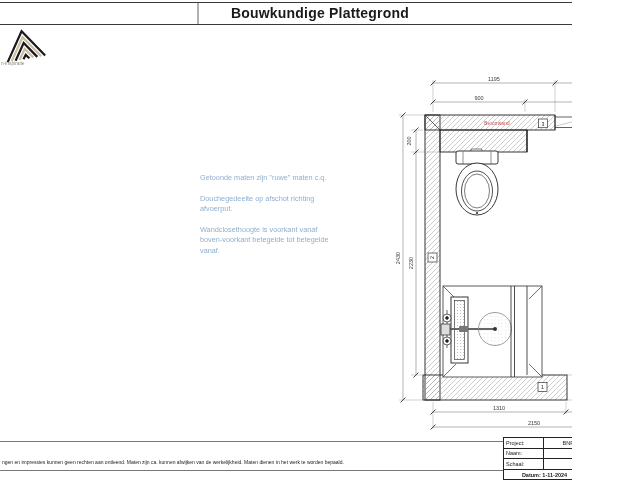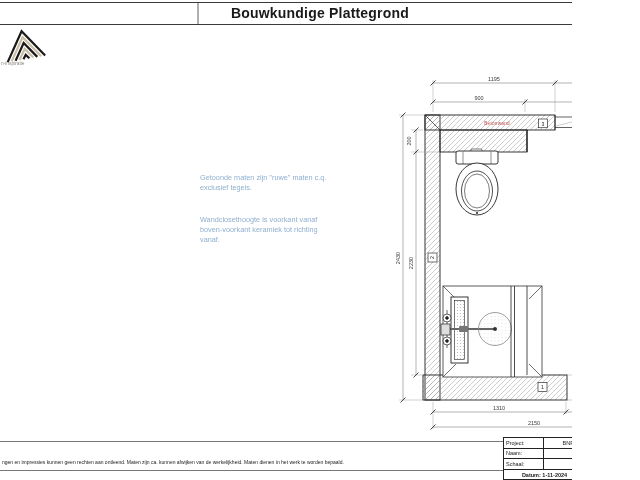--- a/index.html
+++ b/index.html
@@ -196,25 +196,26 @@
         <polyline points="10,32 21,16 32,32" stroke="#1a1a1a"></polyline>
         <polyline points="14,32 21,22 28,32" stroke="#c9bfa4"></polyline>
         <polyline points="18,32 21,28 24,32" stroke="#1a1a1a"></polyline>
       </g>
     </svg>
   </div>
   <div class="logo-caption">n-inspiratie</div>
 
   <div class="notes">
     <div>Getoonde maten zijn "ruwe" maten c.q.</div>
-    <div>exclusief tegels.</div>
     <div></div>
+    <div>Douchegedeelte op afschot richting</div>
+    <div>afvoerput.</div>
     <div></div>
     <div>Wandclosethoogte is voorkant vanaf</div>
-    <div>boven-voorkant keramiek tot richting</div>
+    <div>boven-voorkant betegelde tot betegelde</div>
     <div>vanaf.</div>
   </div>
 
   <div class="tb">
     <div class="tb-row">
       <div class="tb-label">Project:</div>
       <div class="tb-value">BNR 04 - Badkamer - Blomst</div>
     </div>
     <div class="tb-row">
       <div class="tb-label">Naam:</div>

